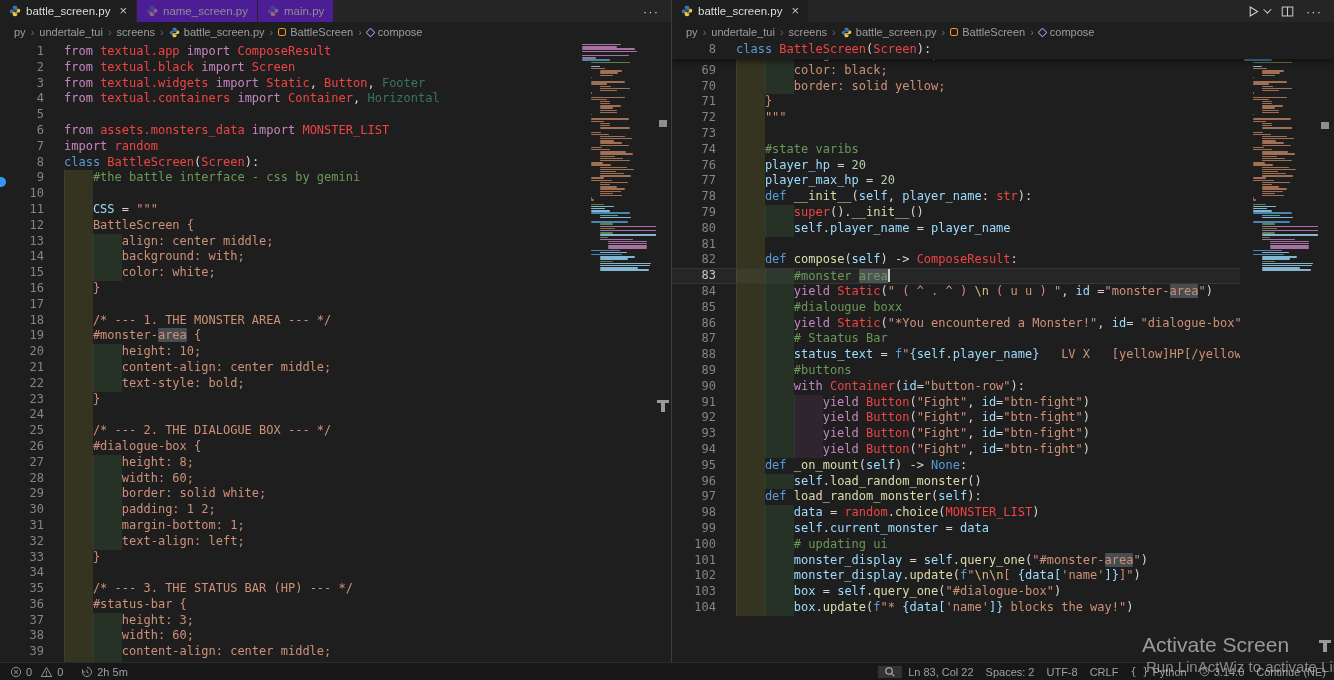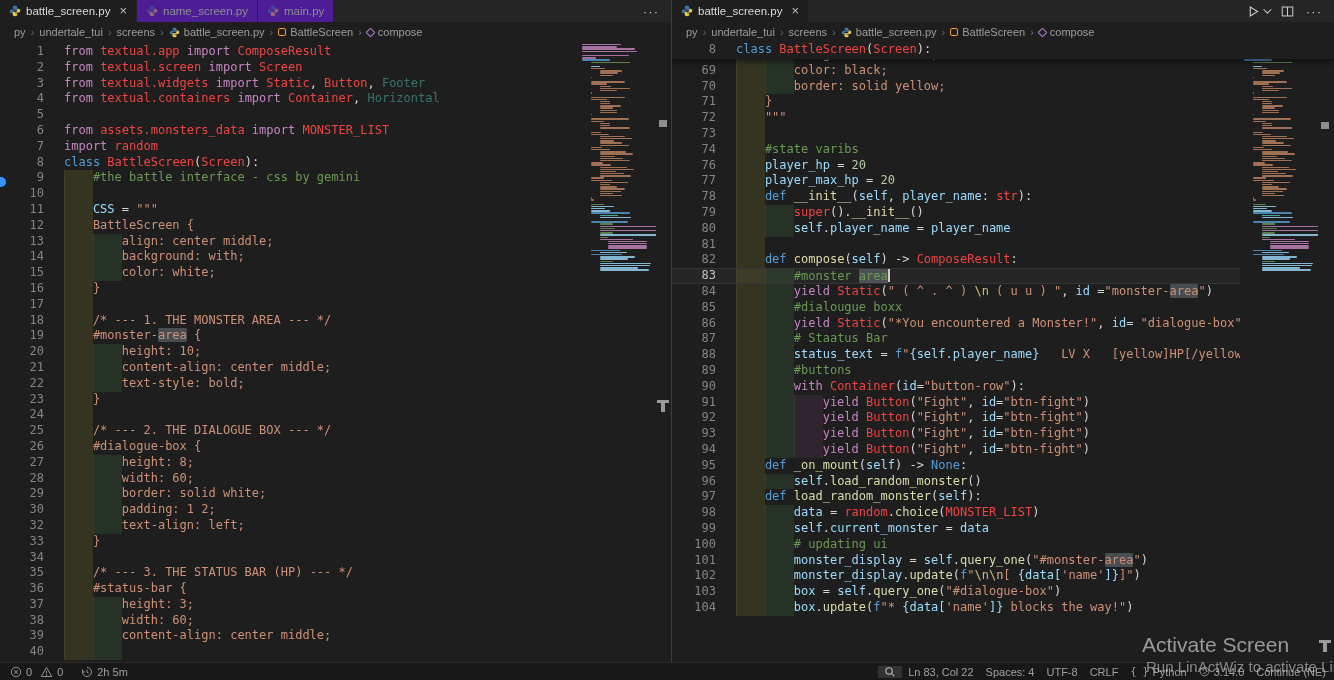--- a/index.html
+++ b/index.html
@@ -196,21 +196,21 @@
       <span class="crumb-sep">›</span>
       <span class="crumb">
         <span class="method-icon"></span>
         <span>compose</span>
       </span>
     </div>
 
   <div class="pane" id="pane-left">
     <div class="code" id="code-left">
         <div class="cl"><span class="ln">1</span><span class="txt"><span class="tk kw">from </span><span class="tk cls">textual.app </span><span class="tk kw">import </span><span class="tk cls">ComposeResult</span></span></div>
-        <div class="cl"><span class="ln">2</span><span class="txt"><span class="tk kw">from </span><span class="tk cls">textual.screen </span><span class="tk kw">import </span><span class="tk cls">Screen</span></span></div>
+        <div class="cl"><span class="ln">2</span><span class="txt"><span class="tk kw">from </span><span class="tk cls">textual.black </span><span class="tk kw">import </span><span class="tk cls">Screen</span></span></div>
         <div class="cl"><span class="ln">3</span><span class="txt"><span class="tk kw">from </span><span class="tk cls">textual.widgets </span><span class="tk kw">import </span><span class="tk cls">Static</span><span class="tk pl">, </span><span class="tk cls">Button</span><span class="tk pl">, </span><span class="tk cd">Footer</span></span></div>
         <div class="cl"><span class="ln">4</span><span class="txt"><span class="tk kw">from </span><span class="tk cls">textual.containers </span><span class="tk kw">import </span><span class="tk cls">Container</span><span class="tk pl">, </span><span class="tk cd">Horizontal</span></span></div>
         <div class="cl"><span class="ln">5</span><span class="txt"></span></div>
         <div class="cl"><span class="ln">6</span><span class="txt"><span class="tk kw">from </span><span class="tk cls">assets.monsters_data </span><span class="tk kw">import </span><span class="tk cls">MONSTER_LIST</span></span></div>
         <div class="cl"><span class="ln">7</span><span class="txt"><span class="tk kw">import </span><span class="tk cls">random</span></span></div>
         <div class="cl"><span class="ln">8</span><span class="txt"><span class="tk df">class </span><span class="tk cls">BattleScreen</span><span class="tk pl">(</span><span class="tk cls">Screen</span><span class="tk pl">):</span></span></div>
         <div class="cl"><span class="ln">9</span><span class="txt"><span class="band b0"></span><span class="tk cm">#the battle interface - css by gemini</span></span></div>
         <div class="cl"><span class="ln">10</span><span class="txt"><span class="band b0"></span></span></div>
         <div class="cl"><span class="ln">11</span><span class="txt"><span class="band b0"></span><span class="tk vr">CSS</span><span class="tk pl"> = </span><span class="tk st">"""</span></span></div>
         <div class="cl"><span class="ln">12</span><span class="txt"><span class="band b0"></span><span class="tk st">BattleScreen {</span></span></div>
@@ -225,20 +225,21 @@
         <div class="cl"><span class="ln">21</span><span class="txt"><span class="band b0"></span><span class="band b1"></span><span class="tk st">content-align: center middle;</span></span></div>
         <div class="cl"><span class="ln">22</span><span class="txt"><span class="band b0"></span><span class="band b1"></span><span class="tk st">text-style: bold;</span></span></div>
         <div class="cl"><span class="ln">23</span><span class="txt"><span class="band b0"></span><span class="tk st">}</span></span></div>
         <div class="cl"><span class="ln">24</span><span class="txt"><span class="band b0"></span></span></div>
         <div class="cl"><span class="ln">25</span><span class="txt"><span class="band b0"></span><span class="tk st">/* --- 2. THE DIALOGUE BOX --- */</span></span></div>
         <div class="cl"><span class="ln">26</span><span class="txt"><span class="band b0"></span><span class="tk st">#dialogue-box {</span></span></div>
         <div class="cl"><span class="ln">27</span><span class="txt"><span class="band b0"></span><span class="band b1"></span><span class="tk st">height: 8;</span></span></div>
         <div class="cl"><span class="ln">28</span><span class="txt"><span class="band b0"></span><span class="band b1"></span><span class="tk st">width: 60;</span></span></div>
         <div class="cl"><span class="ln">29</span><span class="txt"><span class="band b0"></span><span class="band b1"></span><span class="tk st">border: solid white;</span></span></div>
         <div class="cl"><span class="ln">30</span><span class="txt"><span class="band b0"></span><span class="band b1"></span><span class="tk st">padding: 1 2;</span></span></div>
+        <div class="cl"><span class="ln">31</span><span class="txt"><span class="band b0"></span><span class="band b1"></span><span class="tk st">margin-bottom: 1;</span></span></div>
         <div class="cl"><span class="ln">32</span><span class="txt"><span class="band b0"></span><span class="band b1"></span><span class="tk st">text-align: left;</span></span></div>
         <div class="cl"><span class="ln">33</span><span class="txt"><span class="band b0"></span><span class="tk st">}</span></span></div>
         <div class="cl"><span class="ln">34</span><span class="txt"><span class="band b0"></span></span></div>
         <div class="cl"><span class="ln">35</span><span class="txt"><span class="band b0"></span><span class="tk st">/* --- 3. THE STATUS BAR (HP) --- */</span></span></div>
         <div class="cl"><span class="ln">36</span><span class="txt"><span class="band b0"></span><span class="tk st">#status-bar {</span></span></div>
         <div class="cl"><span class="ln">37</span><span class="txt"><span class="band b0"></span><span class="band b1"></span><span class="tk st">height: 3;</span></span></div>
         <div class="cl"><span class="ln">38</span><span class="txt"><span class="band b0"></span><span class="band b1"></span><span class="tk st">width: 60;</span></span></div>
         <div class="cl"><span class="ln">39</span><span class="txt"><span class="band b0"></span><span class="band b1"></span><span class="tk st">content-align: center middle;</span></span></div>
         <div class="cl"><span class="ln">40</span><span class="txt"><span class="band b0"></span><span class="band b1"></span></span></div>
       </div>
@@ -539,21 +540,21 @@
       <div class="sb-item sb-search">
         <svg width="12" height="12" viewBox="0 0 16 16">
             <circle cx="6.7" cy="6.7" r="4.3" fill="none" stroke="#bdbdbd" stroke-width="1.4"></circle>
             <line x1="10" y1="10" x2="13.6" y2="13.6" stroke="#bdbdbd" stroke-width="1.4"></line>
           </svg>
       </div>
       <div class="sb-item">
           <span>Ln 83, Col 22</span>
         </div>
       <div class="sb-item">
-          <span>Spaces: 4</span>
+          <span>Spaces: 2</span>
         </div>
       <div class="sb-item">
           <span>UTF-8</span>
         </div>
       <div class="sb-item">
           <span>CRLF</span>
         </div>
       <div class="sb-item">
         <span class="braces">{ }</span>
         <span>Python</span>

